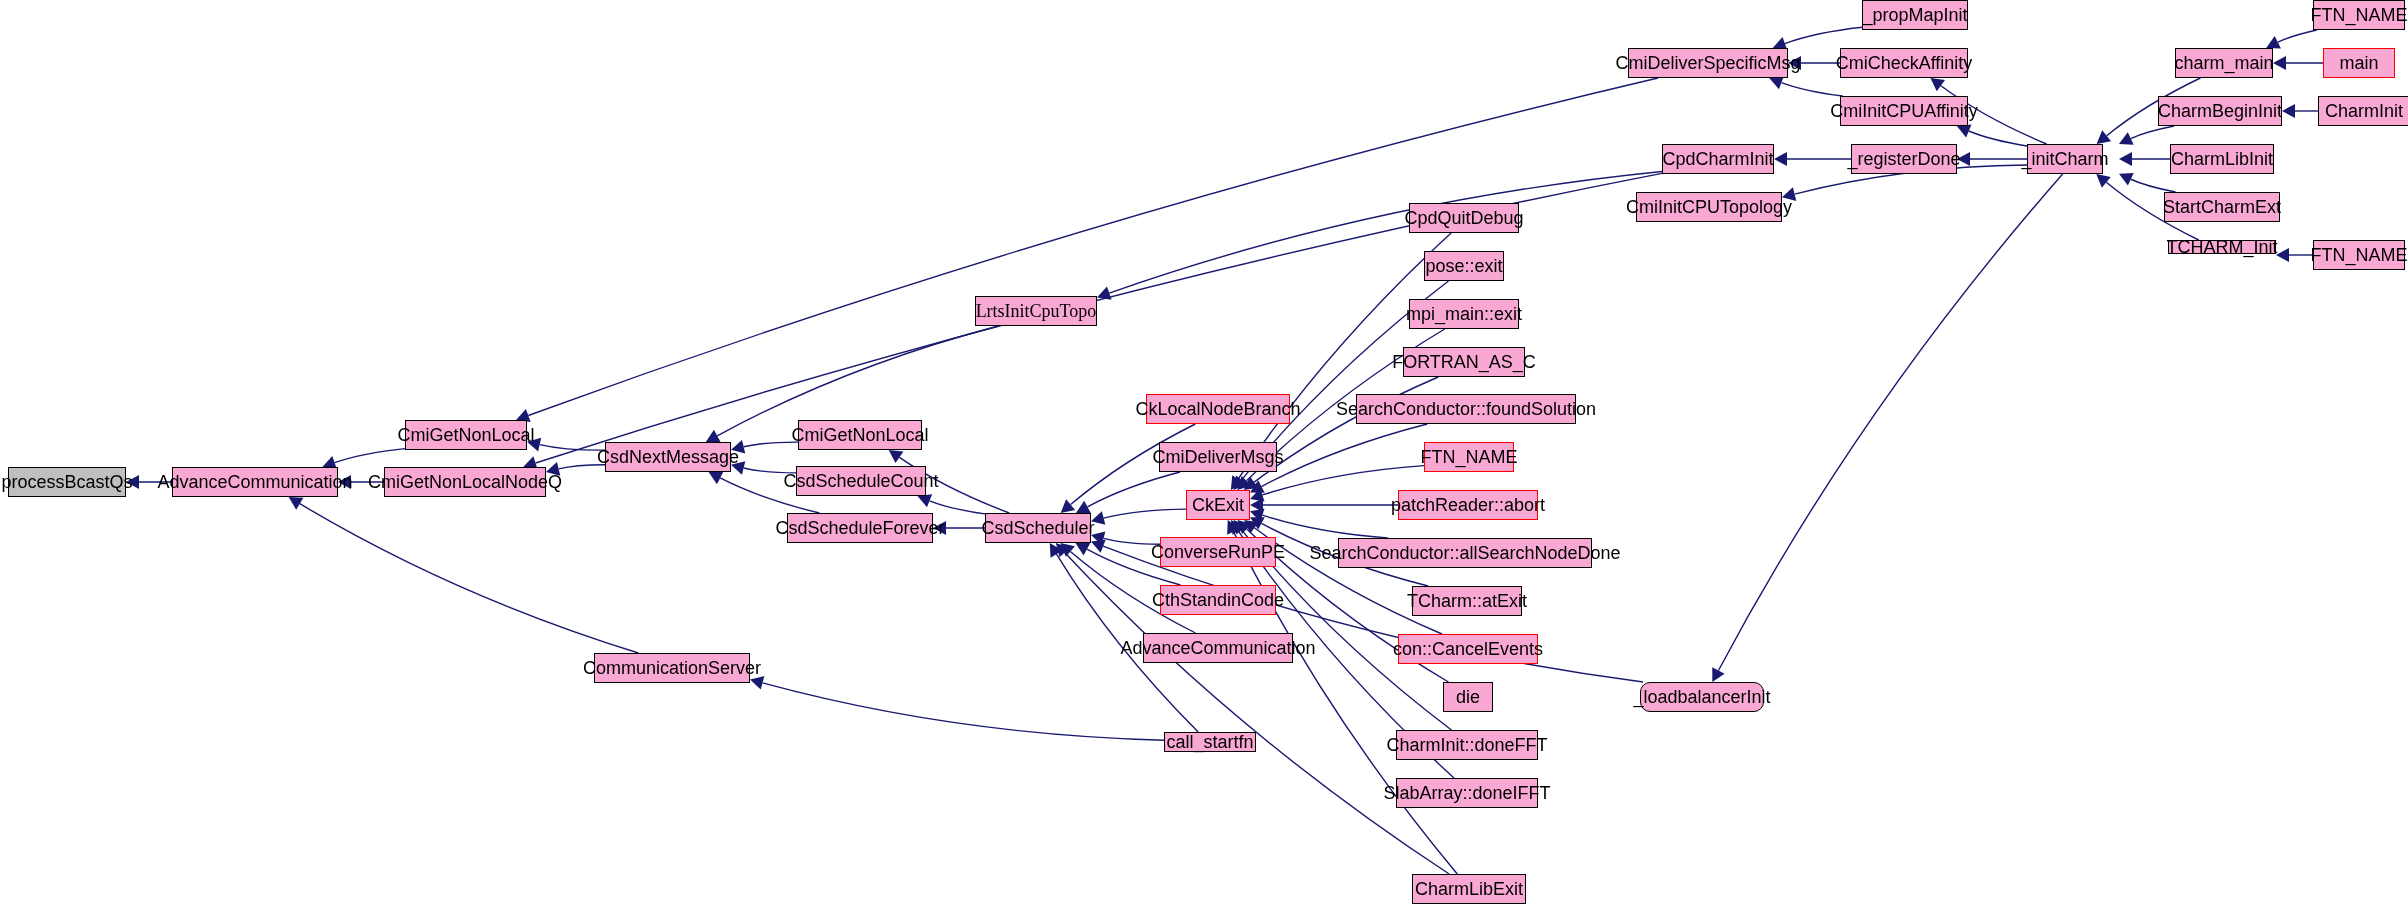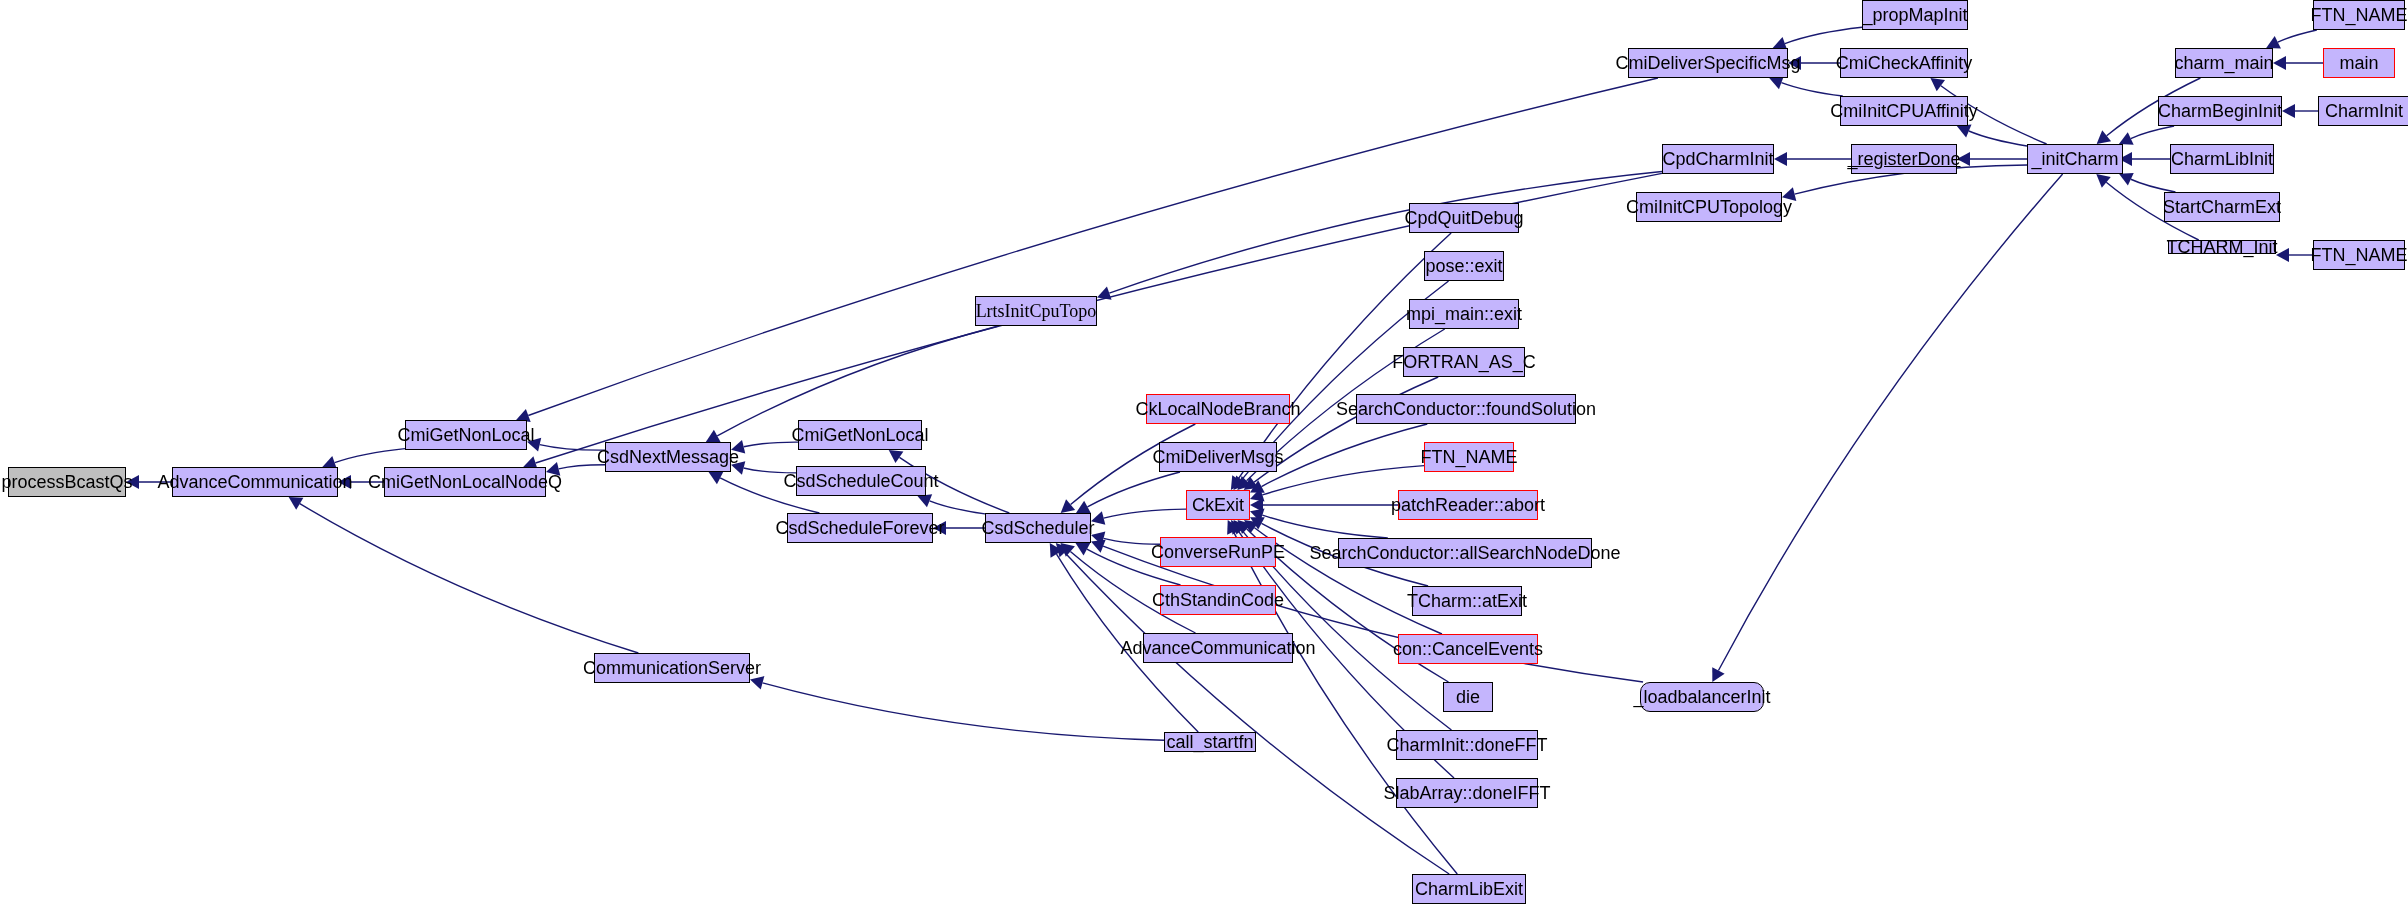--- a/index.html
+++ b/index.html
@@ -19,21 +19,21 @@
     position: absolute;
     left: 0; top: 0;
     width: 2408px;
     height: 908px;
     pointer-events: none;
   }
   .node {
     position: absolute;
     box-sizing: border-box;
     border: 1px solid #000000;
-    background: #c4b5fd;
+    background: #f9a8d4;
     color: #000000;
     display: flex;
     align-items: center;
     justify-content: center;
     font-size: 18px;
     line-height: 1;
     white-space: nowrap;
     letter-spacing: 0px;
   }
   .node.red {
@@ -279,24 +279,24 @@
       </div>
       <div class="node" style="left: 1840px; top: 96px; width: 128px; height: 30px;">
         <span class="lbl">CmiInitCPUAffinity</span>
       </div>
       <div class="node" style="left: 1662px; top: 144px; width: 112px; height: 30px;">
         <span class="lbl">CpdCharmInit</span>
       </div>
       <div class="node" style="left: 1636px; top: 192px; width: 146px; height: 30px;">
         <span class="lbl">CmiInitCPUTopology</span>
       </div>
-      <div class="node" style="left: 1851px; top: 144px; width: 106px; height: 30px; text-decoration: underline;">
+      <div class="node" style="left: 1851px; top: 144px; width: 106px; height: 30px;">
         <span class="lbl">_registerDone</span>
       </div>
-      <div class="node" style="left: 2027px; top: 144px; width: 96px; height: 30px;">
+      <div class="node" style="left: 2027px; top: 144px; width: 76px; height: 30px;">
         <span class="lbl">_initCharm</span>
       </div>
       <div class="node" style="left: 2175px; top: 48px; width: 98px; height: 30px;">
         <span class="lbl">charm_main</span>
       </div>
       <div class="node" style="left: 2313px; top: 0px; width: 92px; height: 30px;">
         <span class="lbl">FTN_NAME</span>
       </div>
       <div class="node red" style="left: 2323px; top: 48px; width: 72px; height: 30px;">
         <span class="lbl">main</span>

